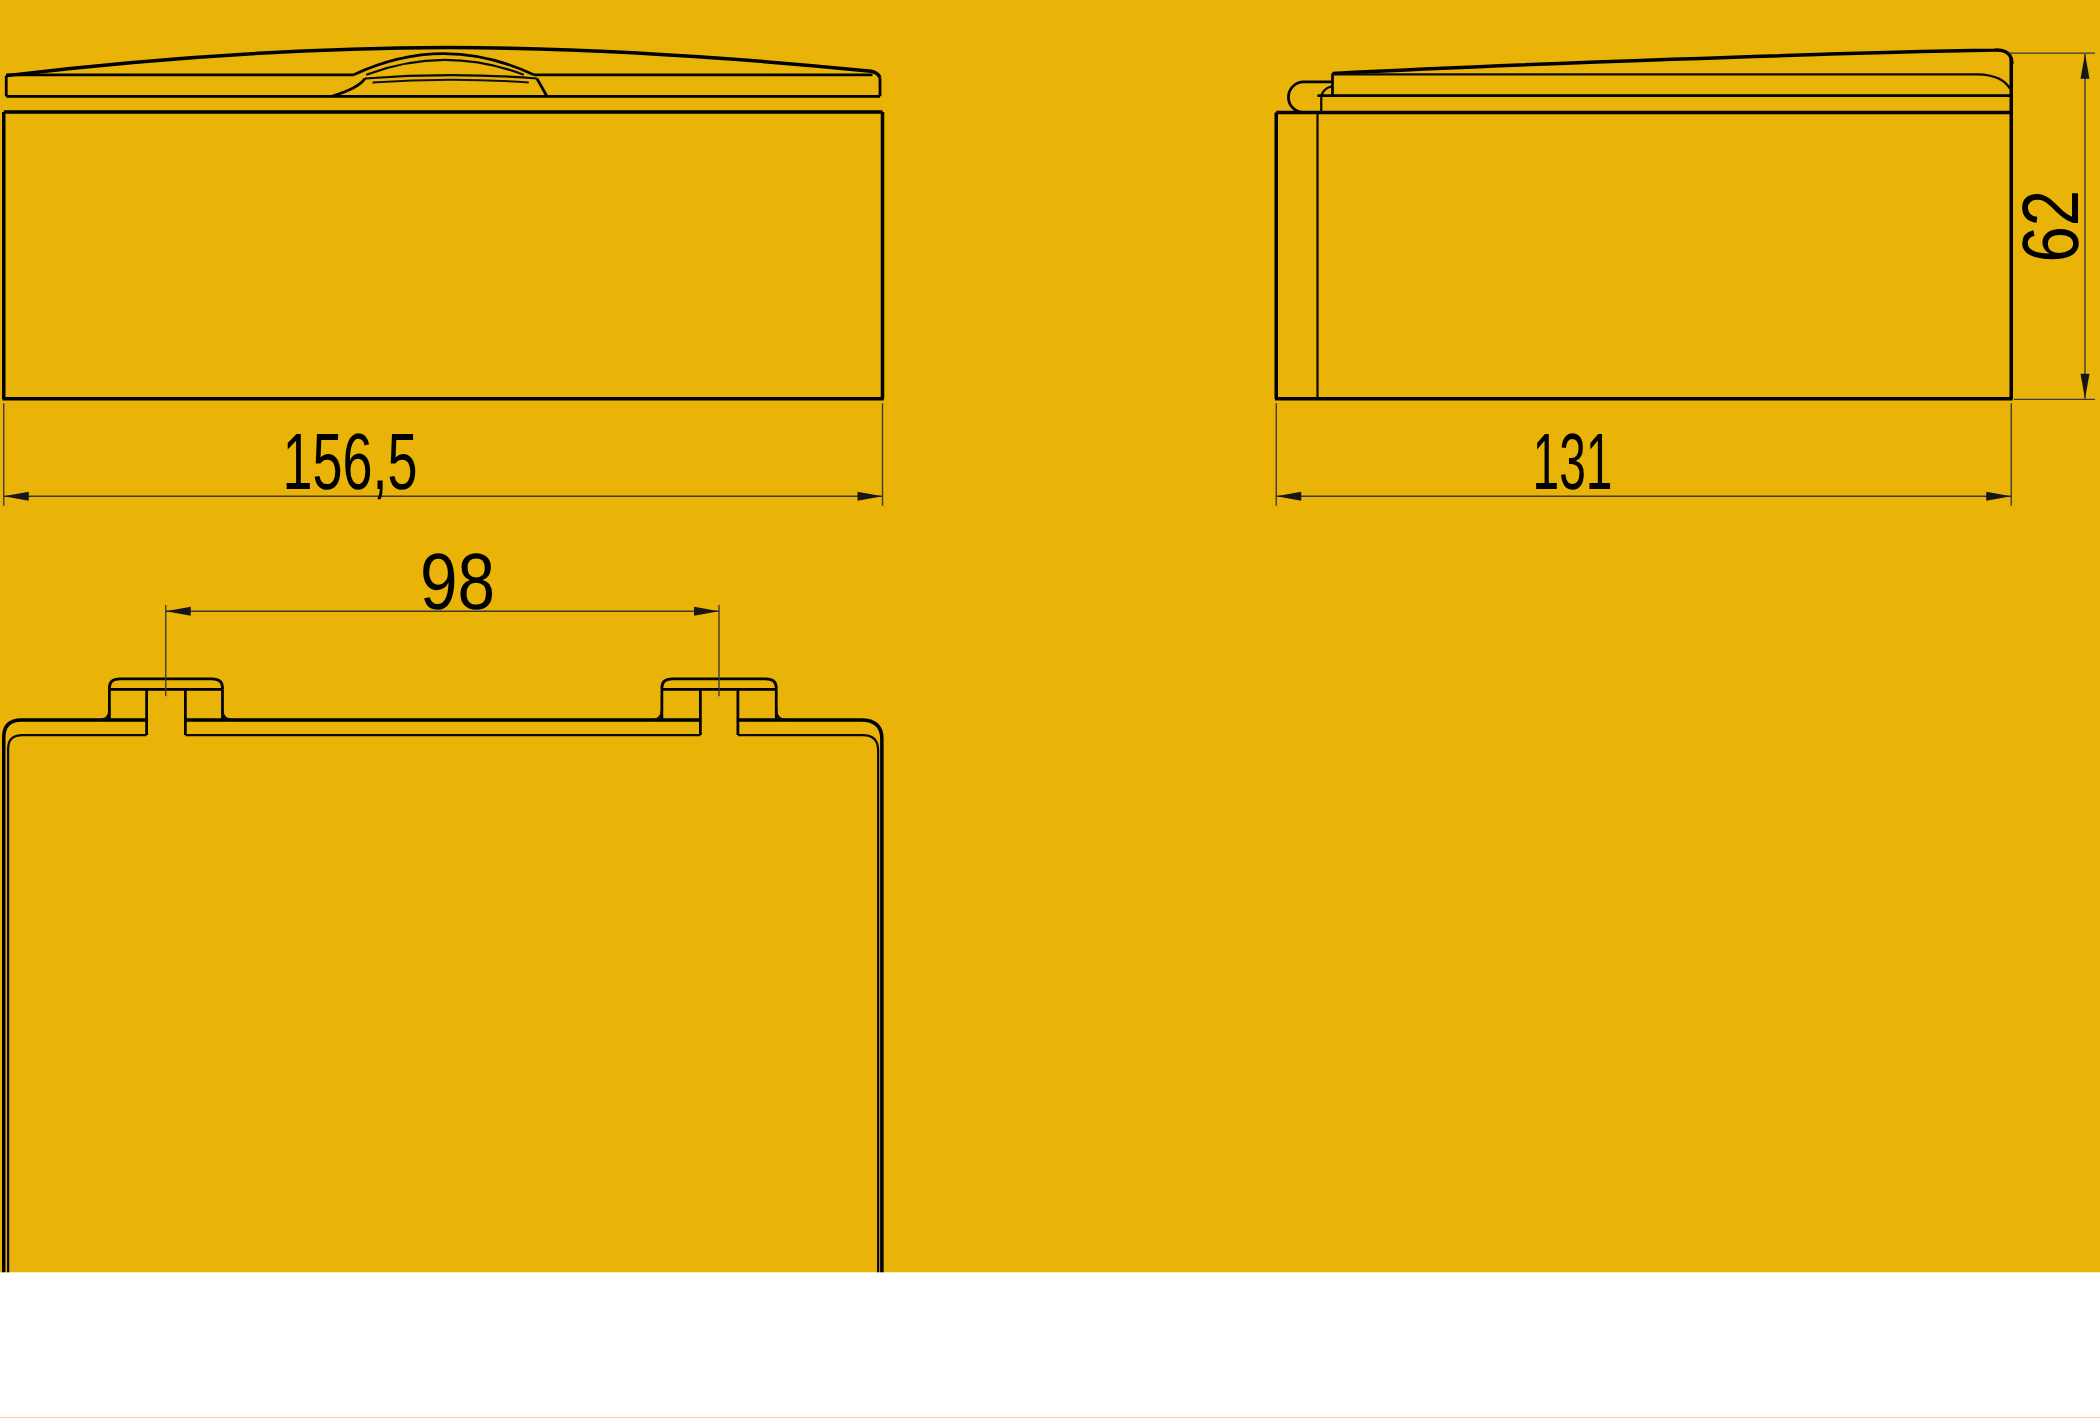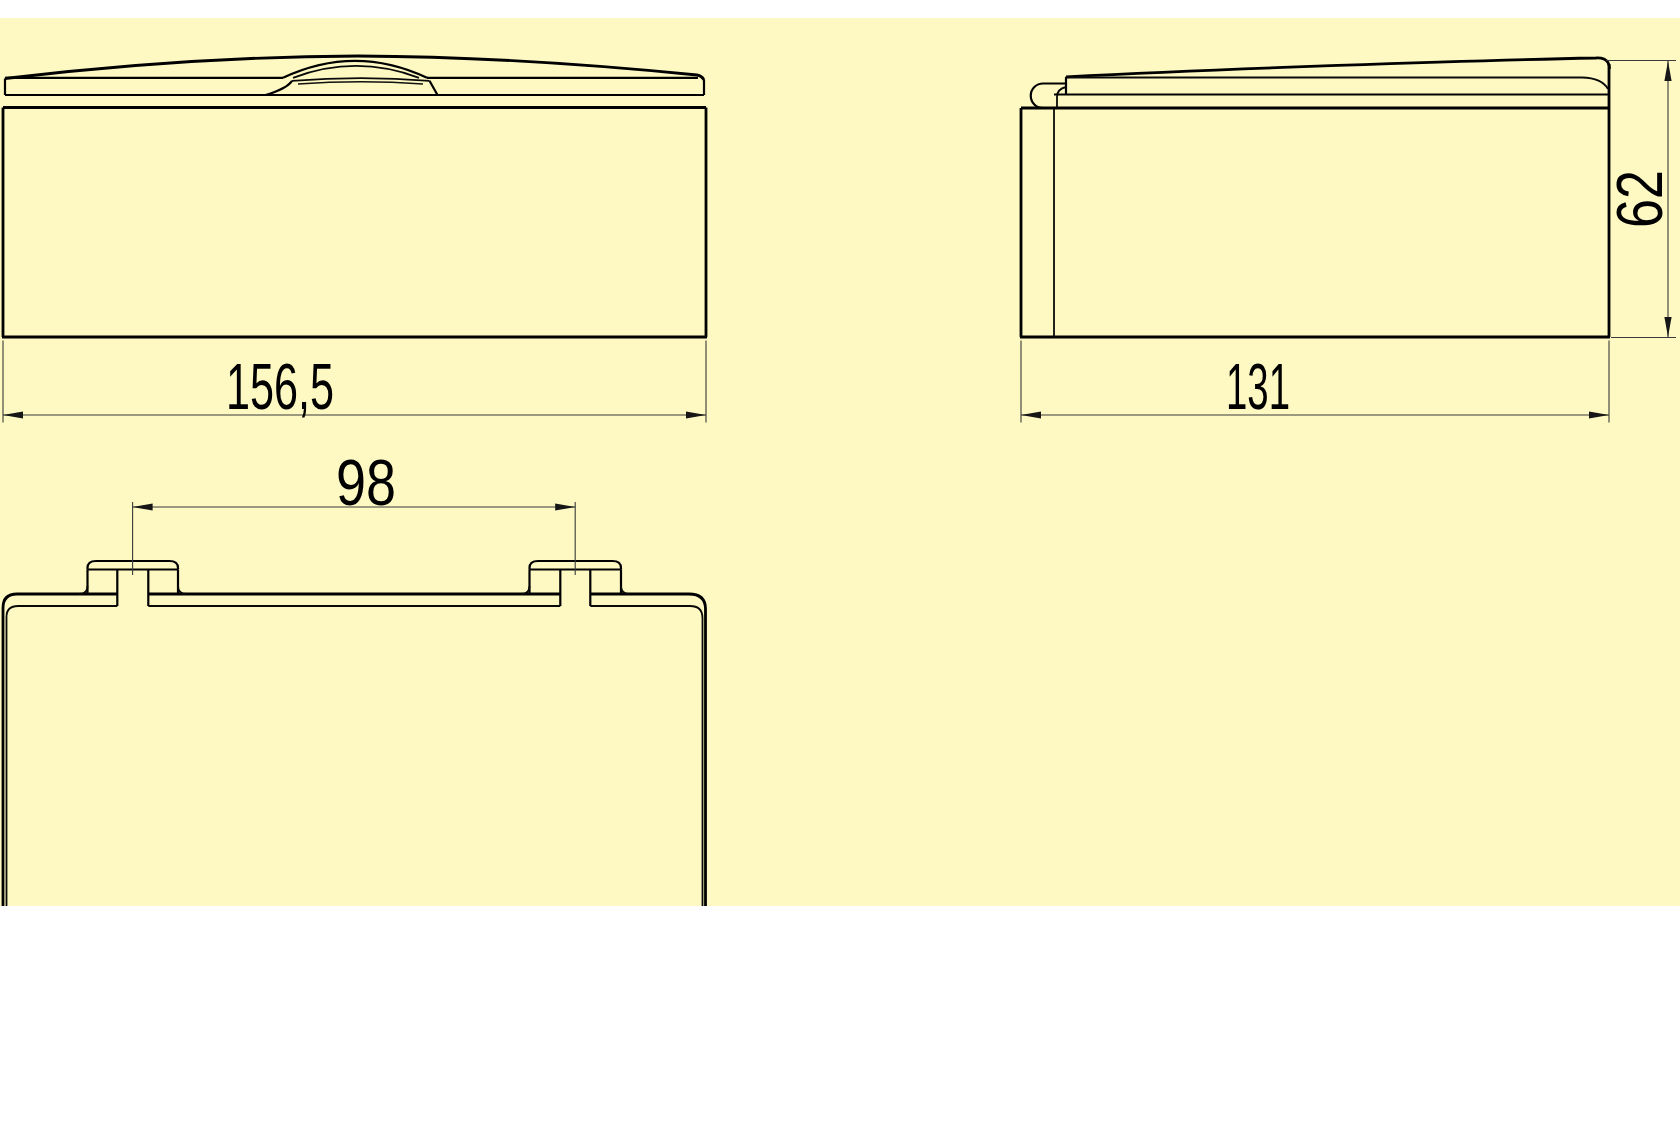--- a/index.html
+++ b/index.html
@@ -1,16 +1,16 @@
 <!DOCTYPE html>
 <html><head>
 <meta charset="utf-8">
 <style>
   html,body{margin:0;padding:0;background:#ffffff;}
-  .stage{position:relative;width:1680px;height:888px;background:#fef9c3;overflow:hidden;margin-top:18px;}
+  .stage{position:relative;width:1680px;height:1018px;background:#eab308;overflow:hidden;}
   svg{display:block;}
   .ol-thick{stroke:#000;stroke-width:2.8;fill:none;stroke-linecap:butt;}
   .ol{stroke:#000;stroke-width:2.2;fill:none;stroke-linecap:butt;}
   .ol-med{stroke:#0a0a0a;stroke-width:1.8;fill:none;stroke-linecap:butt;}
   .ol-thin{stroke:#111;stroke-width:1.5;fill:none;}
   .dim{stroke:#3a3a3a;stroke-width:1.1;fill:none;}
   .arrow{fill:#161616;stroke:none;}
   .dim-text{fill:#000;font-family:"Liberation Sans",sans-serif;font-size:64px;}
 </style>
 </head>

